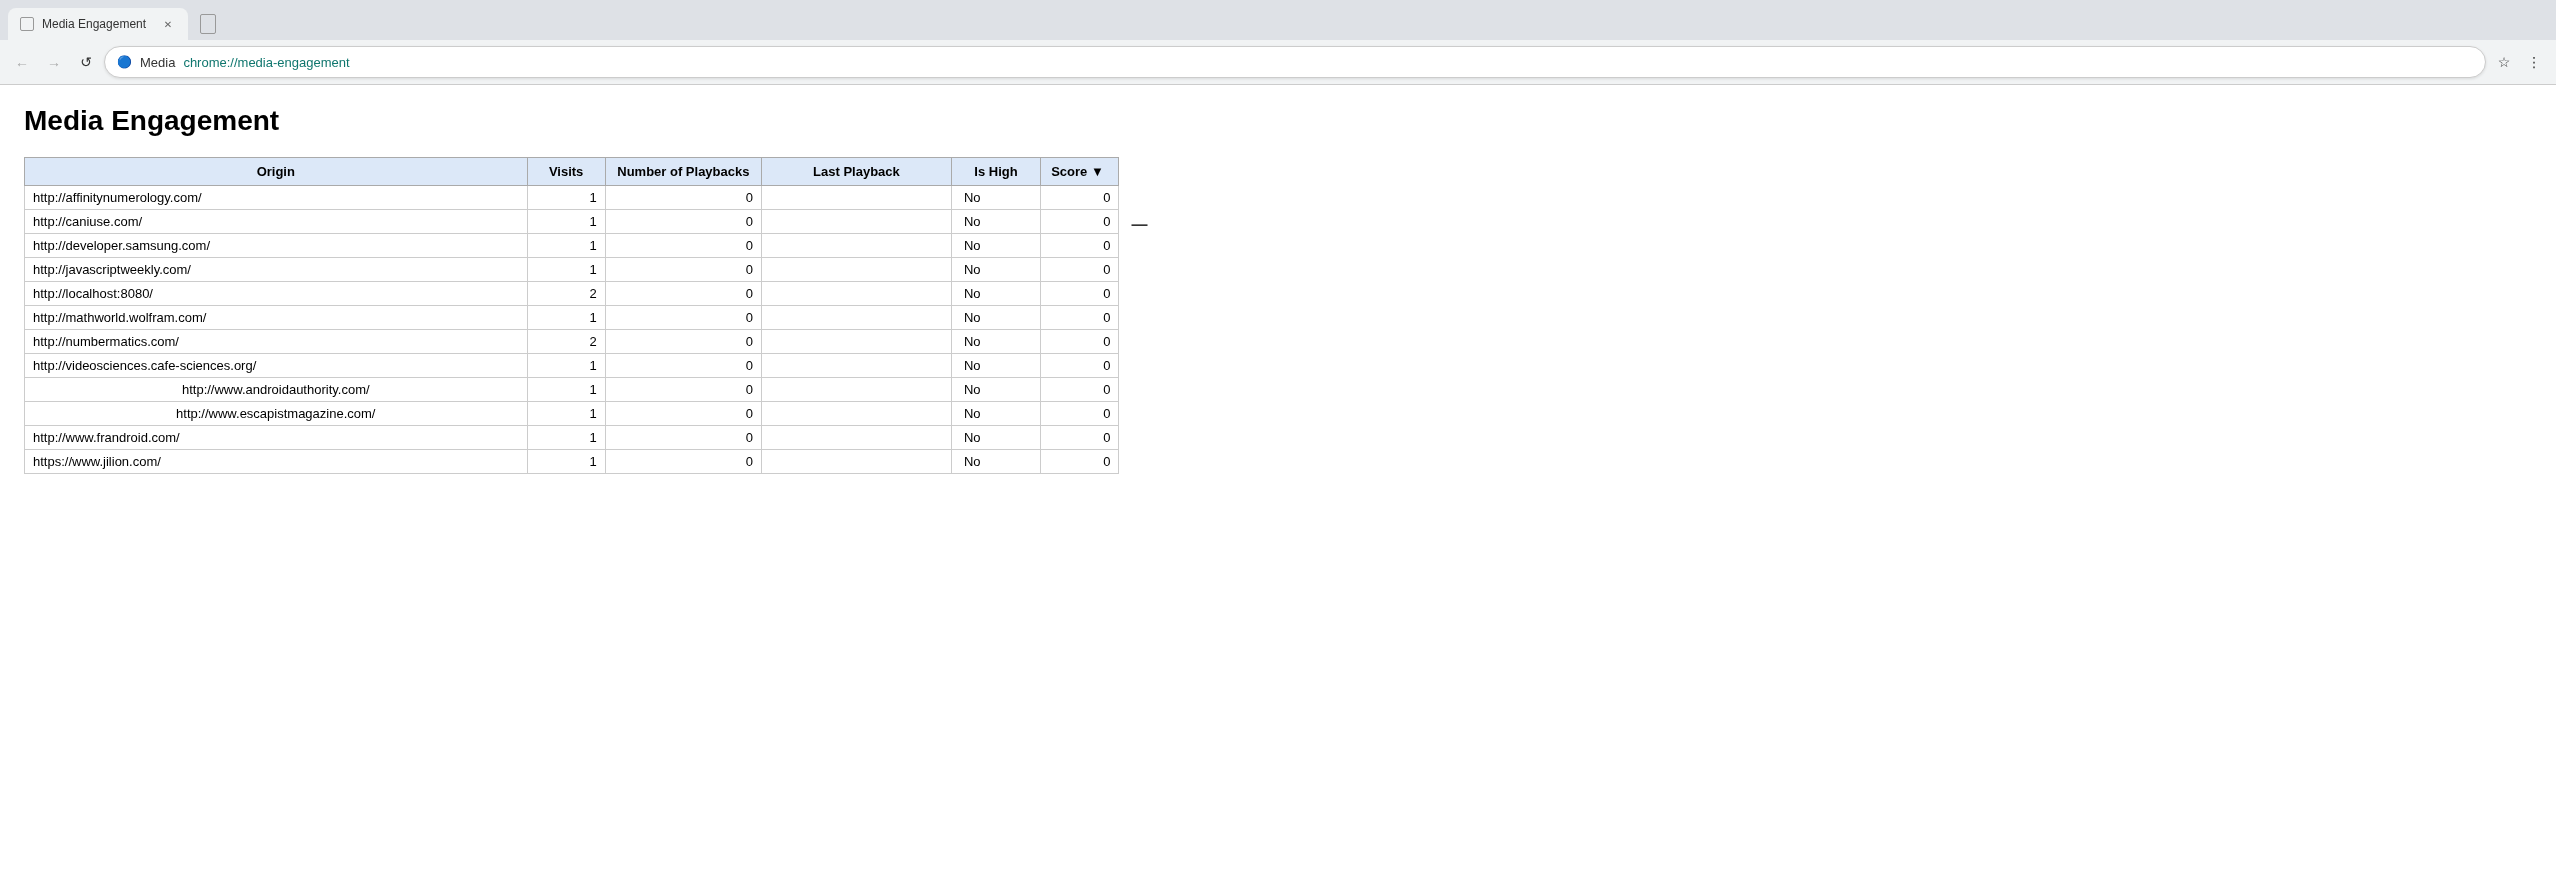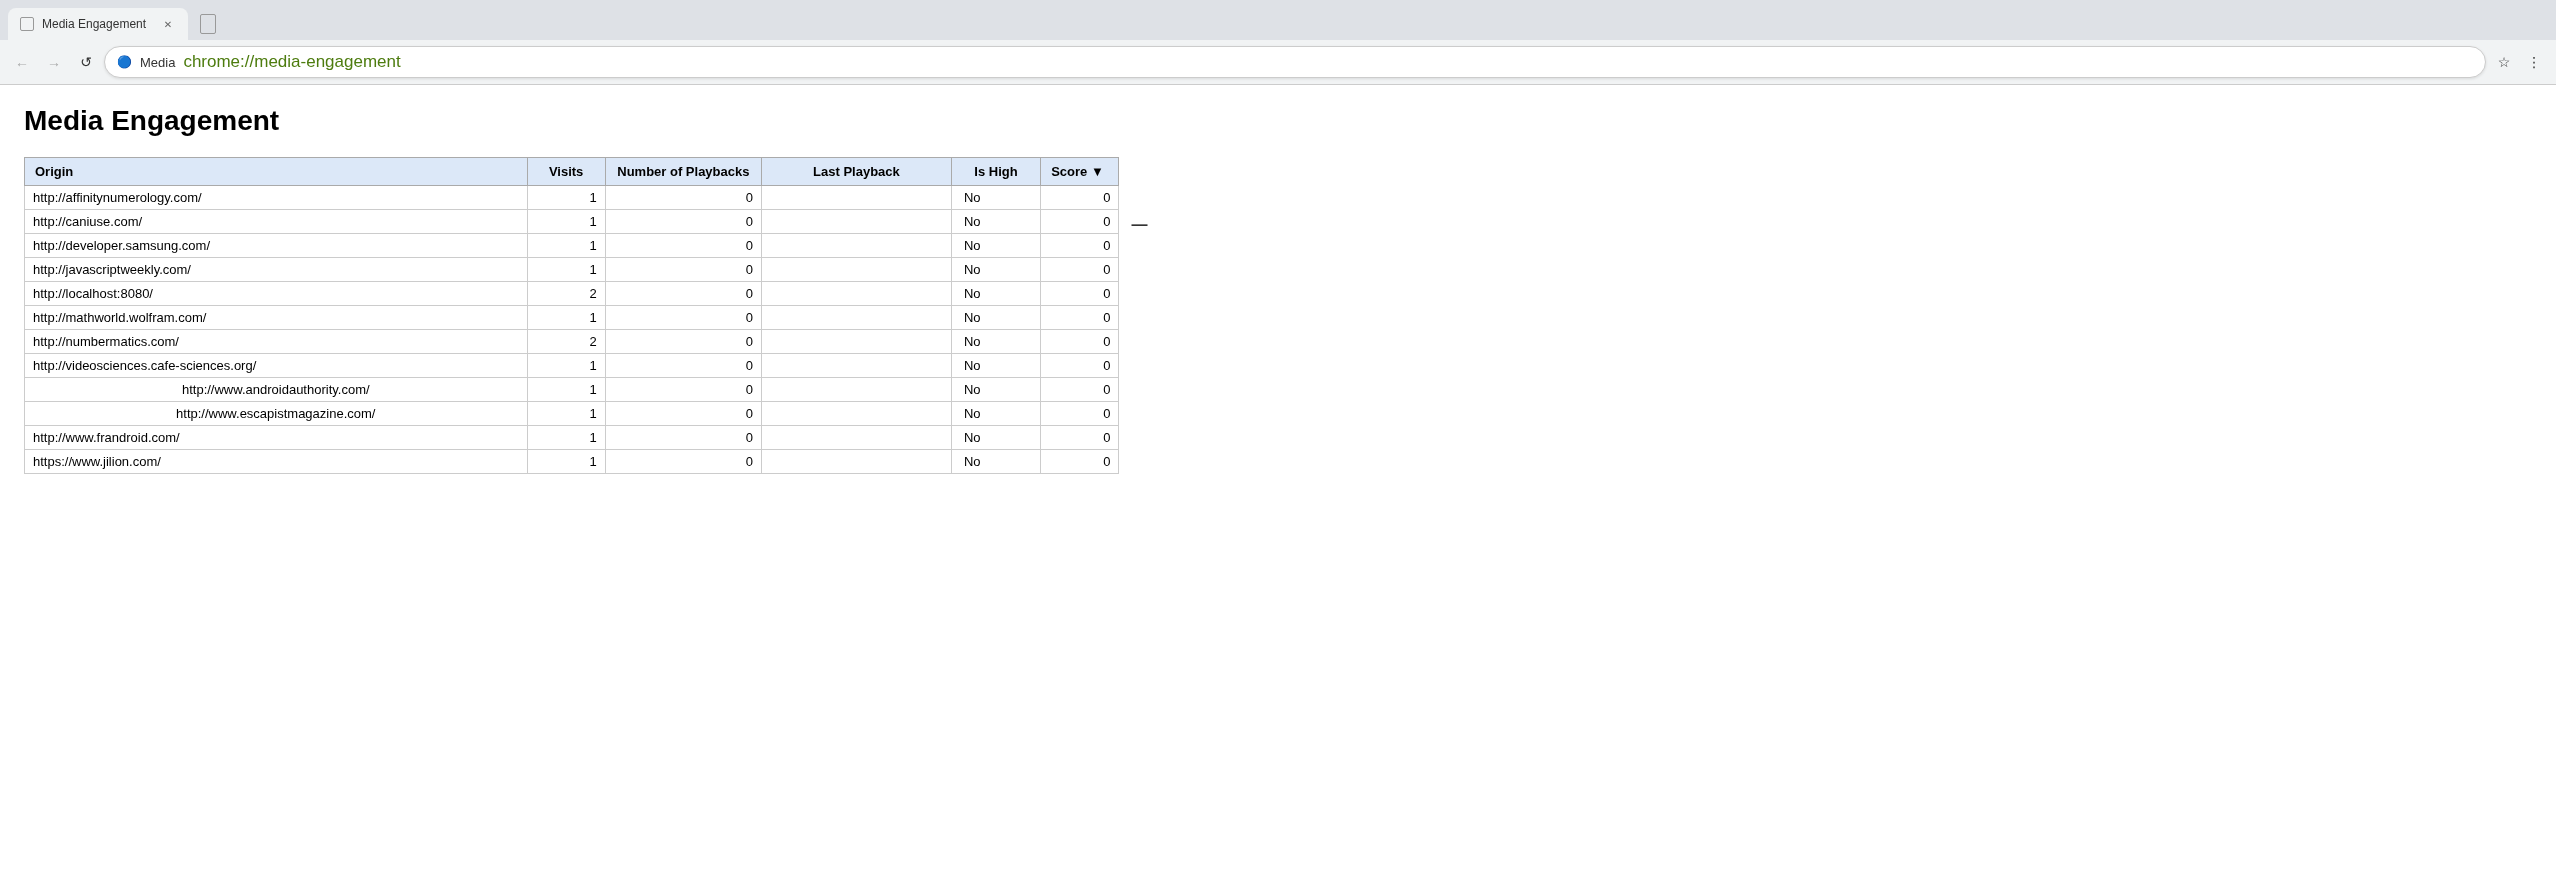--- a/index.html
+++ b/index.html
@@ -114,22 +114,22 @@
       font-size: 12px;
     }
 
     .chrome-label {
       font-size: 13px;
       font-weight: 500;
       color: #333;
     }
 
     .omnibox-url {
-      font-size: 17px;
-      color: #4d7c0f;
+      font-size: 13px;
+      color: #0f766e;
       flex: 1;
     }
 
     .toolbar-actions {
       display: flex;
       align-items: center;
       gap: 2px;
     }
 
     
@@ -156,21 +156,21 @@
       background: #dce8f8;
       border: 1px solid #aaa;
       padding: 6px 10px;
       text-align: center;
       font-weight: bold;
       font-size: 13px;
       white-space: nowrap;
     }
 
     .data-table th.col-origin {
-      text-align: left;
+      text-align: center;
       width: 45%;
     }
 
     .data-table th.col-visits {
       text-align: center;
       width: 7%;
     }
 
     .data-table th.col-playbacks {
       text-align: center;

